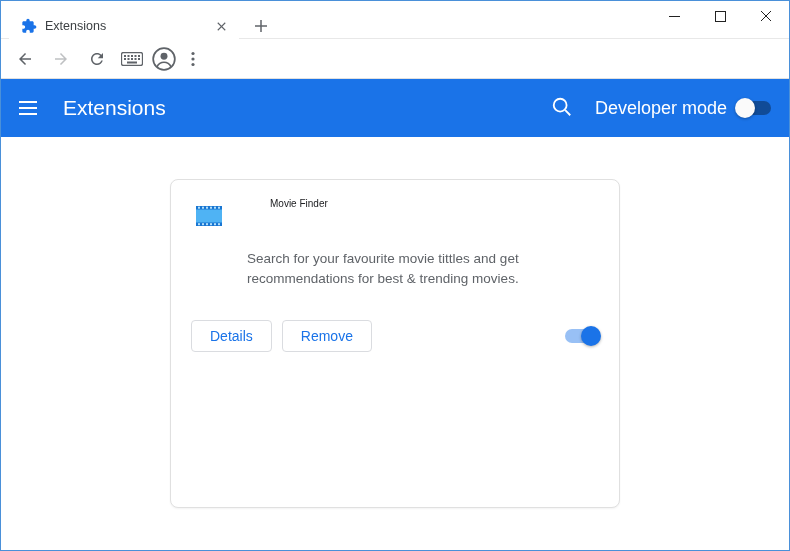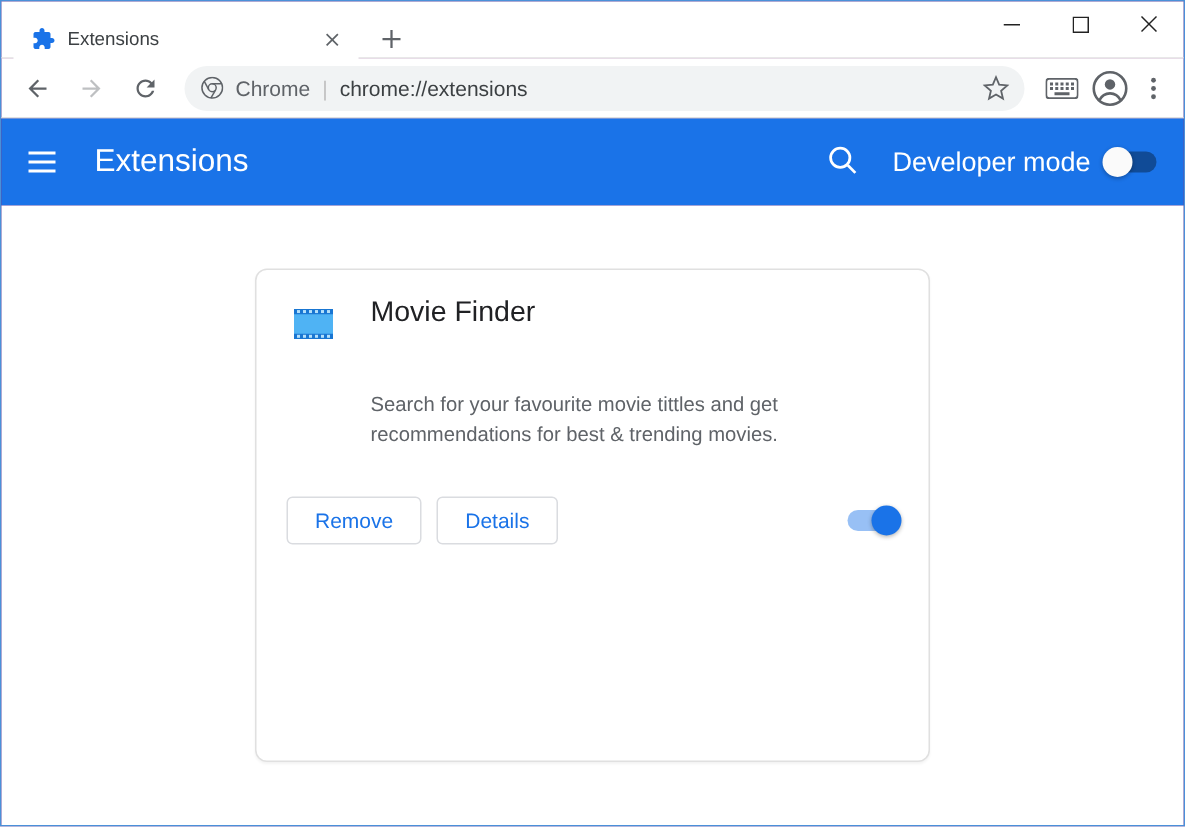--- a/index.html
+++ b/index.html
@@ -1,19 +1,19 @@
 <!DOCTYPE html>
 <html><head>
 <meta charset="utf-8">
 <style>
 * { box-sizing: border-box; margin: 0; padding: 0; font-family: 'Segoe UI', Arial, sans-serif; }
 body { width: 790px; height: 551px; background: #fff; overflow: hidden; position: relative; }
 
 
-.window { width: 790px; height: 551px; border: 1px solid #4a90d9; background: #701a75; position: relative; }
+.window { width: 790px; height: 551px; border: 1px solid #4a90d9; background: #f97316; position: relative; }
 .titlebar { height: 38px; background: #fff; display: flex; justify-content: flex-end; align-items: flex-start; border-bottom: 1px solid #e8e8e8; }
 .titlebar-btn { width: 46px; height: 30px; display: flex; align-items: center; justify-content: center; color: #333; font-size: 14px; }
 .titlebar-btn svg { stroke: #222; stroke-width: 1; fill: none; }
 
 
 .tabstrip { position: absolute; top: 8px; left: 8px; display: flex; align-items: center; }
 .tab { display: flex; align-items: center; background: #fff; height: 34px; padding: 0 10px 0 12px; border-radius: 8px 8px 0 0; min-width: 230px; position: relative; }
 .tab-icon { width: 16px; height: 16px; margin-right: 8px; display: flex; align-items: center; justify-content: center; }
 .tab-title { font-size: 12.5px; color: #3c4043; flex: 1; }
 .tab-close { width: 16px; height: 16px; display: flex; align-items: center; justify-content: center; color: #5f6368; border-radius: 50%; }
@@ -43,21 +43,21 @@
 
 
 .content { background: #fff; padding: 42px 0; display: flex; justify-content: center; height: calc(100% - 38px - 40px - 58px); position: relative; }
 .watermark { position: absolute; top: 50%; left: 50%; transform: translate(-50%, -40%); font-size: 80px; color: rgba(0,0,0,0.04); font-weight: 700; letter-spacing: -2px; white-space: nowrap; pointer-events: none; font-style: italic; }
 
 
 .card { width: 450px; background: #fff; border: 1px solid #e0e0e0; border-radius: 8px; padding: 18px 20px 14px 20px; box-shadow: 0 1px 2px rgba(0,0,0,0.05); position: relative; z-index: 1; }
 .card-top { display: flex; gap: 20px; margin-bottom: 32px; }
 .ext-icon { width: 36px; height: 36px; flex-shrink: 0; }
 .card-text { flex: 1; }
-.card-title { font-size: 19px; color: #202124; margin-bottom: 6px; }
+.card-title { font-size: 10px; color: #202124; margin-bottom: 6px; margin-left: 23px; }
 .card-desc { font-size: 13.5px; color: #5f6368; line-height: 1.45; margin-top: 40px; }
 .card-bottom { display: flex; align-items: center; gap: 10px; }
 .card-btn { border: 1px solid #dadce0; background: #fff; color: #1a73e8; font-size: 14px; padding: 7px 18px; border-radius: 4px; font-weight: 500; }
 .card-spacer { flex: 1; }
 .card-toggle { width: 34px; height: 14px; background: rgba(26,115,232,0.45); border-radius: 7px; position: relative; }
 .card-toggle::after { content: ''; position: absolute; width: 20px; height: 20px; background: #1a73e8; border-radius: 50%; top: -3px; right: -2px; box-shadow: 0 1px 3px rgba(0,0,0,0.3); }
 
 svg { display: block; }
 </style>
 </head>
@@ -115,39 +115,20 @@
     </div>
     <div class="navbtn disabled">
       <svg width="18" height="18" viewBox="0 0 24 24">
           <path fill="#5f6368" d="M12 4l-1.41 1.41L16.17 11H4v2h12.17l-5.58 5.59L12 20l8-8z"></path>
         </svg>
     </div>
     <div class="navbtn">
       <svg width="18" height="18" viewBox="0 0 24 24">
           <path fill="#5f6368" d="M17.65 6.35C16.2 4.9 14.21 4 12 4c-4.42 0-7.99 3.58-7.99 8s3.57 8 7.99 8c3.73 0 6.84-2.55 7.73-6h-2.08c-.82 2.33-3.04 4-5.65 4-3.31 0-6-2.69-6-6s2.69-6 6-6c1.66 0 3.14.69 4.22 1.78L13 11h7V4l-2.35 2.35z"></path>
         </svg>
-    </div>
-    <div class="omnibox">
-      <span class="omni-chrome-icon">
-        <svg width="15" height="15" viewBox="0 0 24 24">
-            <circle cx="12" cy="12" r="11" fill="none" stroke="#5f6368" stroke-width="1.6"></circle>
-            <circle cx="12" cy="12" r="4.2" fill="none" stroke="#5f6368" stroke-width="1.6"></circle>
-            <line x1="12" y1="7.8" x2="22" y2="7.8" stroke="#5f6368" stroke-width="1.6"></line>
-            <line x1="8.4" y1="14.2" x2="3.4" y2="5" stroke="#5f6368" stroke-width="1.6"></line>
-            <line x1="15.6" y1="14.2" x2="10.5" y2="23" stroke="#5f6368" stroke-width="1.6"></line>
-          </svg>
-      </span>
-      <span class="omni-label">Chrome</span>
-      <span class="omni-divider">|</span>
-      <span class="omni-url">chrome://extensions</span>
-      <span class="omni-star">
-        <svg width="18" height="18" viewBox="0 0 24 24">
-            <path fill="none" stroke="#5f6368" stroke-width="1.6" d="M12 17.27L18.18 21l-1.64-7.03L22 9.24l-7.19-.61L12 2 9.19 8.63 2 9.24l5.46 4.73L5.82 21z"></path>
-          </svg>
-      </span>
     </div>
     <div class="toolbar-right">
       <span>
         <svg width="22" height="14" viewBox="0 0 22 14">
             <rect x="0.5" y="0.5" width="21" height="13" rx="2" fill="none" stroke="#5f6368" stroke-width="1.3"></rect>
             <rect x="3" y="3" width="2" height="2" fill="#5f6368"></rect>
             <rect x="6.5" y="3" width="2" height="2" fill="#5f6368"></rect>
             <rect x="10" y="3" width="2" height="2" fill="#5f6368"></rect>
             <rect x="13.5" y="3" width="2" height="2" fill="#5f6368"></rect>
             <rect x="17" y="3" width="2" height="2" fill="#5f6368"></rect>
@@ -215,21 +196,21 @@
               <rect x="23" y="25.2" width="2" height="2" fill="#b3e0fb"></rect>
               <rect x="27" y="25.2" width="2" height="2" fill="#b3e0fb"></rect>
           </svg>
         </div>
         <div class="card-text">
           <div class="card-title">Movie Finder</div>
           <div class="card-desc">Search for your favourite movie tittles and get recommendations for best &amp; trending movies.</div>
         </div>
       </div>
       <div class="card-bottom">
+        <button class="card-btn">Details</button>
         <button class="card-btn">Remove</button>
-        <button class="card-btn">Details</button>
         <div class="card-spacer"></div>
         <div class="card-toggle"></div>
       </div>
     </div>
   </div>
 
 </div>
 
 </body></html>

